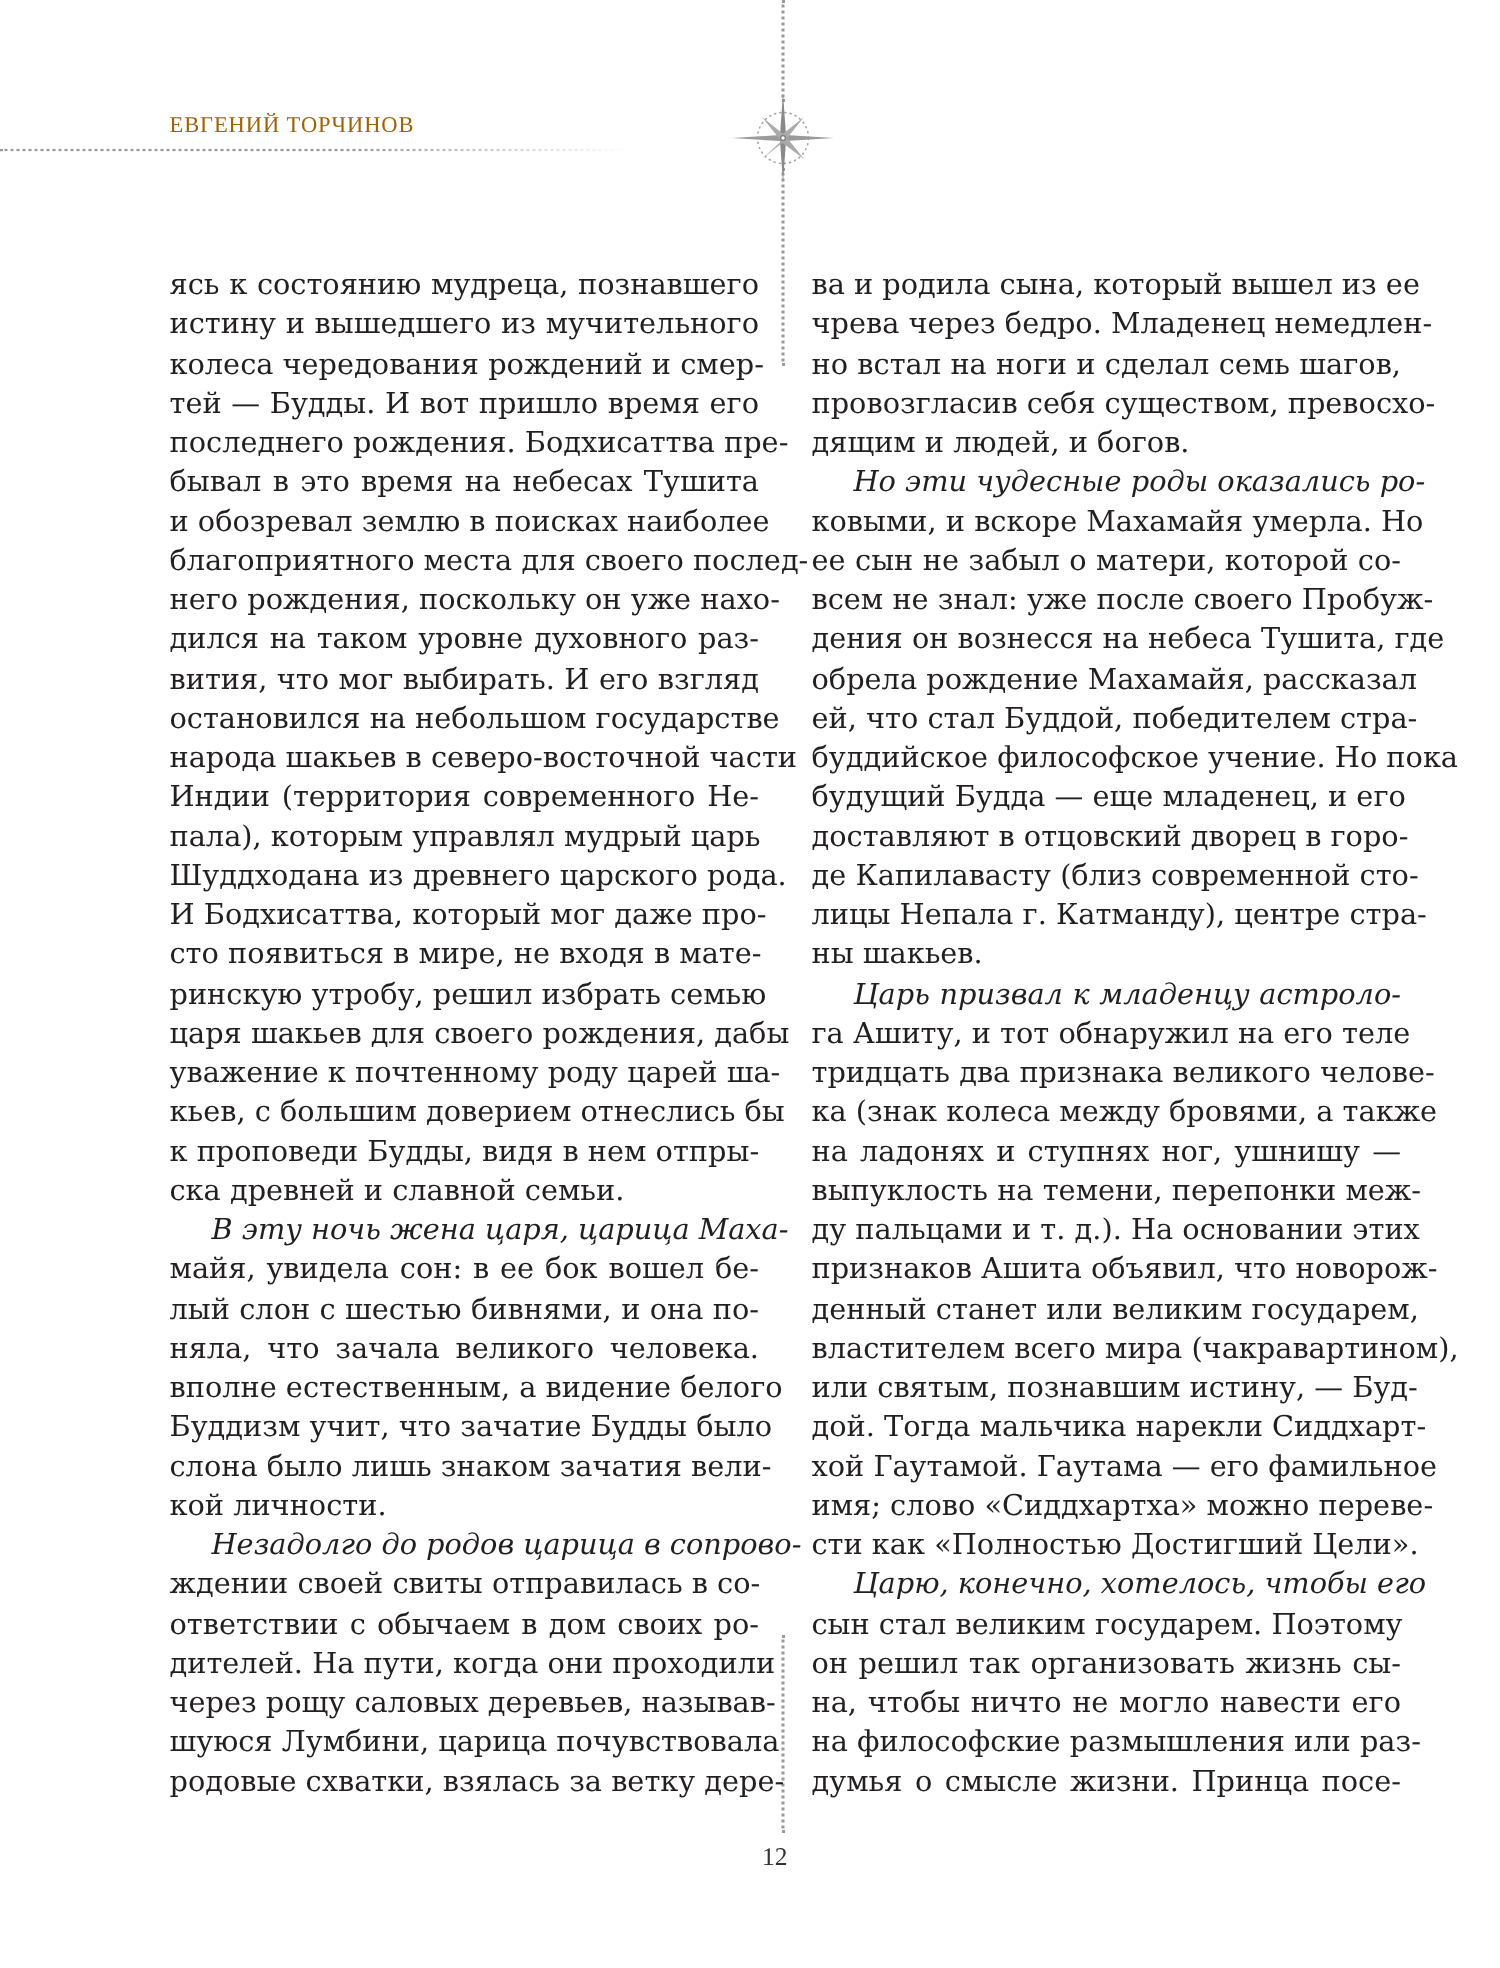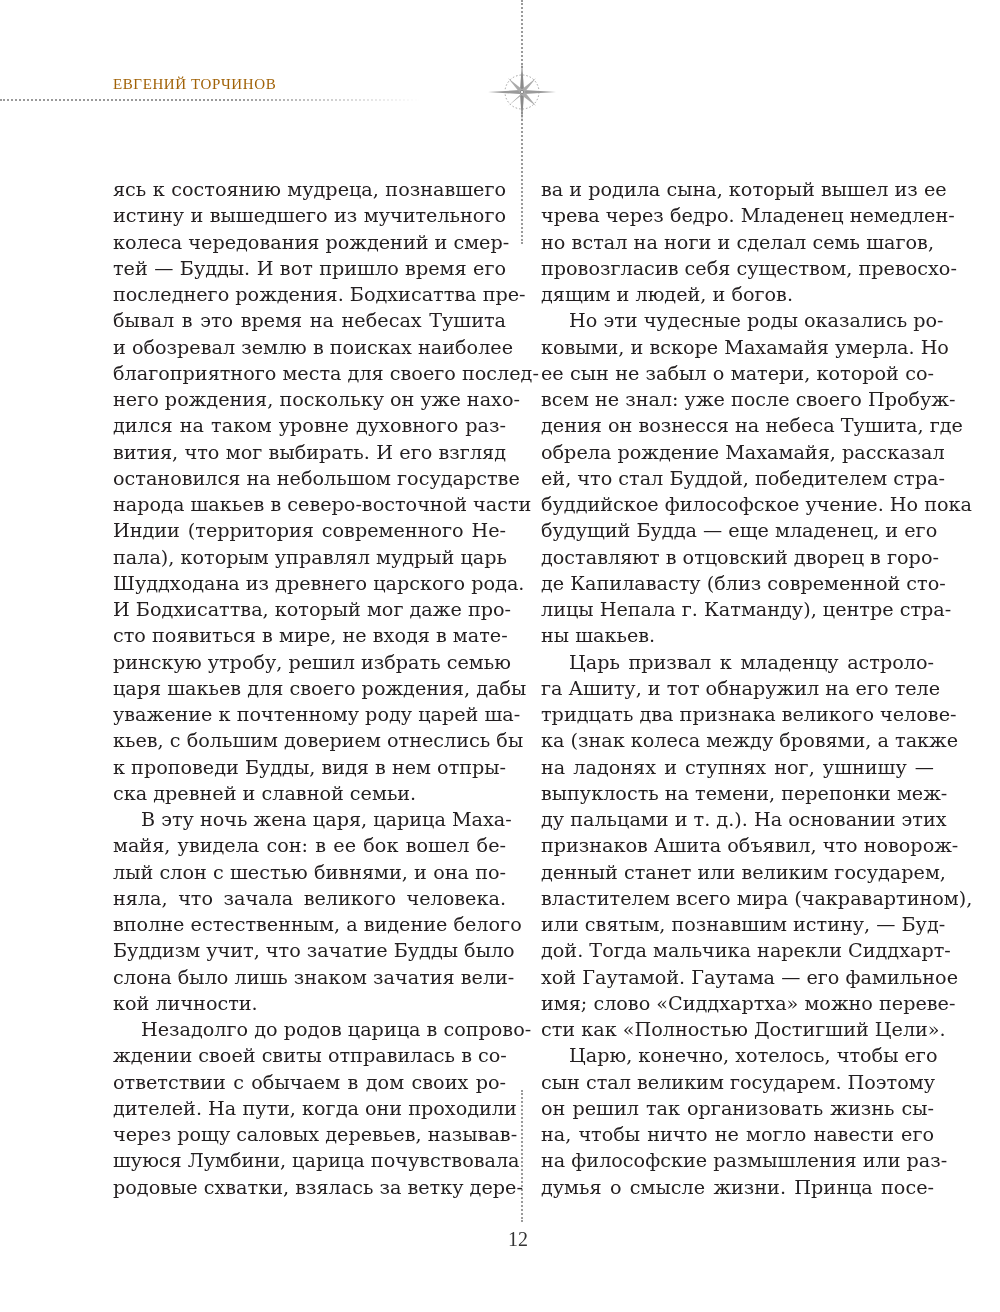--- a/index.html
+++ b/index.html
@@ -16,22 +16,22 @@
   .vrule.mid { top: 112px; height: 132px; }
   .vrule.bottom { top: 1090px; height: 132px; }
   .compass { position: absolute; left: 488px; top: 58px; width: 68px; height: 68px; }
   .column { position: absolute; top: 153px; width: 393px; font-size: 19.2px; line-height: 26.25px;
          text-align: justify; hyphens: manual; margin-top: 24px; }
   .column.left { left: 113px; }
   .column.right { left: 541px; }
   .line { display: block; white-space: nowrap; text-align: justify; text-align-last: justify;
          height: 26.25px; overflow: visible; }
   .line.last { text-align-last: left; }
-  .line.indent { padding-left: 28px; }
-  .page-number { position: absolute; left: 508px; top: 1228px; font-size: 20px;
+  .line.indent { padding-left: 28px; font-style: italic; }
+  .page-number { position: absolute; left: 508px; top: 1228px; font-size: 17px;
          font-family: "Liberation Serif", serif; color: #333; }
 </style>
 </head>
 <body>
 
 <div class="running-head">ЕВГЕНИЙ ТОРЧИНОВ</div>
 <div class="hrule"></div>
 <div class="vrule top"></div>
 <div class="vrule mid"></div>
 <div class="vrule bottom"></div>

